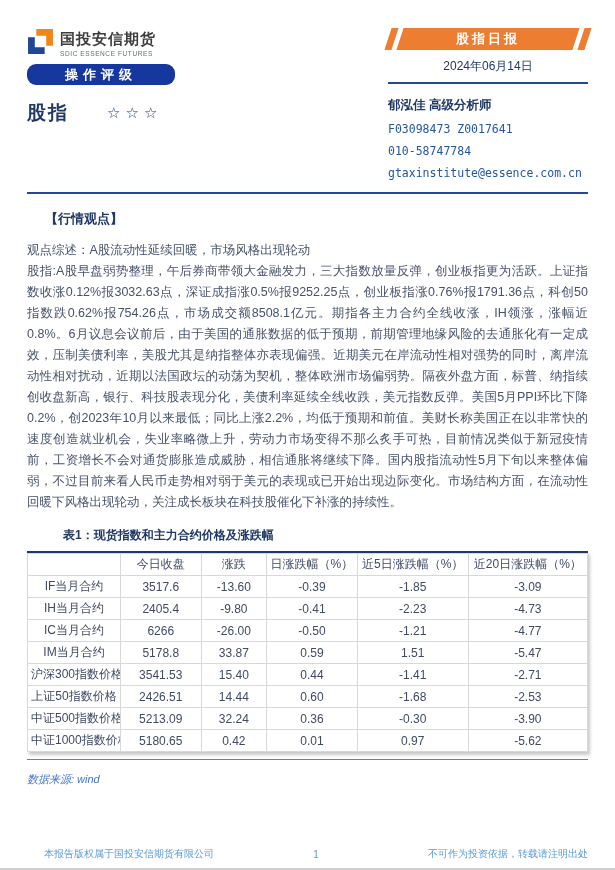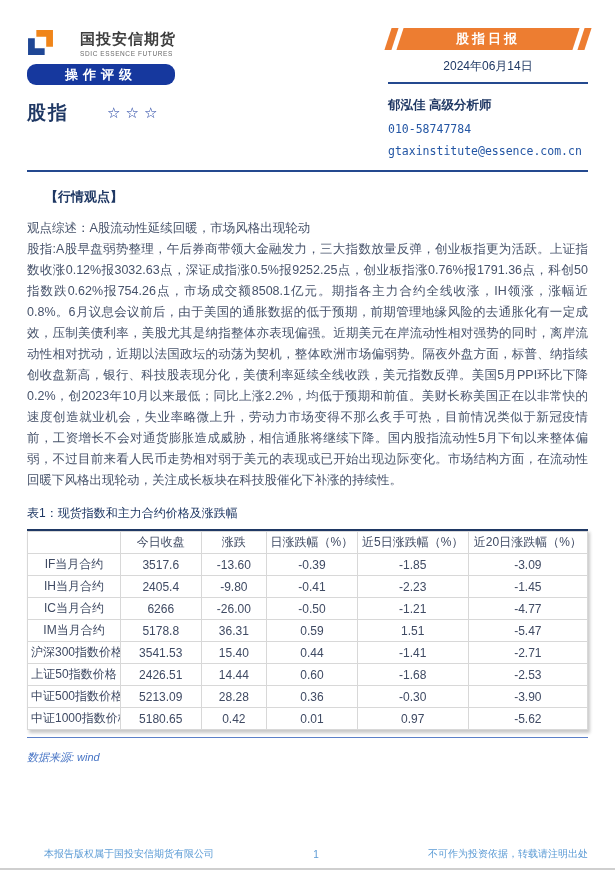--- a/index.html
+++ b/index.html
@@ -5,21 +5,21 @@
   html,body{margin:0;padding:0;background:#fff;}
   body{font-family:"Liberation Sans","DejaVu Sans",sans-serif;}
   .page{position:relative;width:615px;height:870px;box-sizing:border-box;
         padding:0 27px;background:#fff;overflow:hidden;}
   .page::after{content:"";position:absolute;left:0;right:0;bottom:0;
         border-bottom:2px solid #CFCFCF;}
 
   
   .header{display:flex;justify-content:space-between;padding-top:28px;}
   .header-left{width:250px;}
-  .logo-row{display:flex;align-items:center;gap:20px;}
+  .logo-row{display:flex;align-items:flex-start;}
   .logo-mark{width:27px;height:27px;display:block;flex:0 0 auto;}
   .logo-text{margin-left:6px;padding-top:2px;}
   .logo-cn{font-size:15px;font-weight:bold;color:#3d3d3d;letter-spacing:1px;}
   .logo-en{font-size:6.5px;color:#6a6a6a;letter-spacing:0.6px;margin-top:1px;}
   .rating-box{margin-top:7px;width:148px;height:21px;line-height:21px;
         background:var(--royal-blue,#16389E);color:#fff;font-weight:bold;
         font-size:13px;text-align:center;letter-spacing:5px;border-radius:9px;}
   .rating-row{margin-top:15px;display:flex;align-items:center;}
   .instrument{font-weight:bold;font-size:19px;color:var(--navy,#1F3864);letter-spacing:2px;}
   .stars{margin-left:38px;color:var(--royal-blue,#16389E);font-size:15px;letter-spacing:5px;}
@@ -43,21 +43,21 @@
   .main-rule{margin-top:12px;border-top:2px solid var(--rule-blue,#24498F);}
 
   
   .section-title{margin:16px 0 0 18px;font-weight:bold;font-size:13px;color:var(--navy,#1F3864);}
   .summary{margin:12px 0 0;}
   .body-text{margin:0;}
   .summary,.body-text{font-size:12.5px;line-height:21px;color:#47536B;
         text-align:justify;text-justify:inter-ideograph;}
 
   
-  .table-title{margin-top:14px;font-weight:normal;font-size:12px;color:var(--navy,#1F3864);}
+  .table-title{margin-top:14px;font-weight:bold;font-size:12px;color:var(--navy,#1F3864);margin-left:36px;}
   .table-wrap{margin-top:7px;border-top:2.5px solid var(--navy,#1F3864);
         box-shadow:2px 3px 3px #c9c9c9;}
   table{width:100%;border-collapse:collapse;font-size:12px;color:#3F4A63;
         table-layout:fixed;}
   th,td{border:1px solid #D8D8D8;height:17px;padding:2px 3px;text-align:center;
         font-weight:normal;overflow:hidden;white-space:nowrap;}
   .blue-rule{margin-top:7px;border-top:1.5px solid #5B7FC7;}
   .source{margin-top:12px;font-style:italic;font-size:11px;color:var(--link-blue,#4472C4);}
 
   
@@ -96,20 +96,21 @@
     <div class="header-right">
       <div class="banner">
         <span class="sliver l"></span>
         <span class="banner-main">
           <span>股指日报</span>
         </span>
         <span class="sliver r"></span>
       </div>
       <div class="date">2024年06月14日</div>
       <div class="analyst-name">郁泓佳 高级分析师</div>
+      <div class="analyst-line">F03098473 Z0017641</div>
       <div class="analyst-line">010-58747784</div>
       <div class="analyst-line">gtaxinstitute@essence.com.cn</div>
     </div>
   </div>
 
   <div class="main-rule"></div>
 
   <div class="section-title">【行情观点】</div>
   <p class="summary">观点综述：A股流动性延续回暖，市场风格出现轮动</p>
   <p class="body-text">股指:A股早盘弱势整理，午后券商带领大金融发力，三大指数放量反弹，创业板指更为活跃。上证指数收涨0.12%报3032.63点，深证成指涨0.5%报9252.25点，创业板指涨0.76%报1791.36点，科创50指数跌0.62%报754.26点，市场成交额8508.1亿元。期指各主力合约全线收涨，IH领涨，涨幅近0.8%。6月议息会议前后，由于美国的通胀数据的低于预期，前期管理地缘风险的去通胀化有一定成效，压制美债利率，美股尤其是纳指整体亦表现偏强。近期美元在岸流动性相对强势的同时，离岸流动性相对扰动，近期以法国政坛的动荡为契机，整体欧洲市场偏弱势。隔夜外盘方面，标普、纳指续创收盘新高，银行、科技股表现分化，美债利率延续全线收跌，美元指数反弹。美国5月PPI环比下降0.2%，创2023年10月以来最低；同比上涨2.2%，均低于预期和前值。美财长称美国正在以非常快的速度创造就业机会，失业率略微上升，劳动力市场变得不那么炙手可热，目前情况类似于新冠疫情前，工资增长不会对通货膨胀造成威胁，相信通胀将继续下降。国内股指流动性5月下旬以来整体偏弱，不过目前来看人民币走势相对弱于美元的表现或已开始出现边际变化。市场结构方面，在流动性回暖下风格出现轮动，关注成长板块在科技股催化下补涨的持续性。</p>
@@ -143,34 +144,34 @@
           <td>-0.39</td>
           <td>-1.85</td>
           <td>-3.09</td>
         </tr>
         <tr>
           <td>IH当月合约</td>
           <td>2405.4</td>
           <td>-9.80</td>
           <td>-0.41</td>
           <td>-2.23</td>
-          <td>-1.45</td>
+          <td>-4.73</td>
         </tr>
         <tr>
           <td>IC当月合约</td>
           <td>6266</td>
           <td>-26.00</td>
           <td>-0.50</td>
           <td>-1.21</td>
           <td>-4.77</td>
         </tr>
         <tr>
           <td>IM当月合约</td>
           <td>5178.8</td>
-          <td>36.31</td>
+          <td>33.87</td>
           <td>0.59</td>
           <td>1.51</td>
           <td>-5.47</td>
         </tr>
         <tr>
           <td>沪深300指数价格</td>
           <td>3541.53</td>
           <td>15.40</td>
           <td>0.44</td>
           <td>-1.41</td>
@@ -180,21 +181,21 @@
           <td>上证50指数价格</td>
           <td>2426.51</td>
           <td>14.44</td>
           <td>0.60</td>
           <td>-1.68</td>
           <td>-2.53</td>
         </tr>
         <tr>
           <td>中证500指数价格</td>
           <td>5213.09</td>
-          <td>28.28</td>
+          <td>32.24</td>
           <td>0.36</td>
           <td>-0.30</td>
           <td>-3.90</td>
         </tr>
         <tr>
           <td>中证1000指数价格</td>
           <td>5180.65</td>
           <td>0.42</td>
           <td>0.01</td>
           <td>0.97</td>

